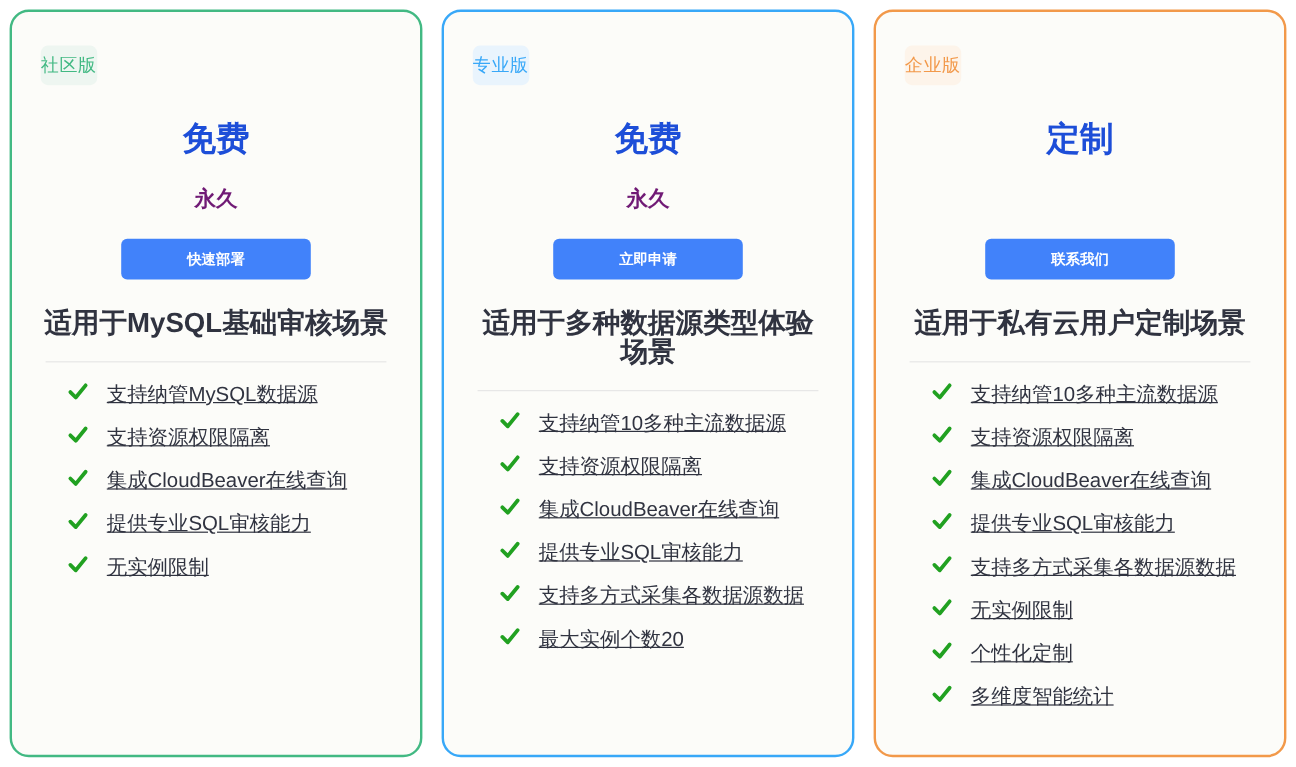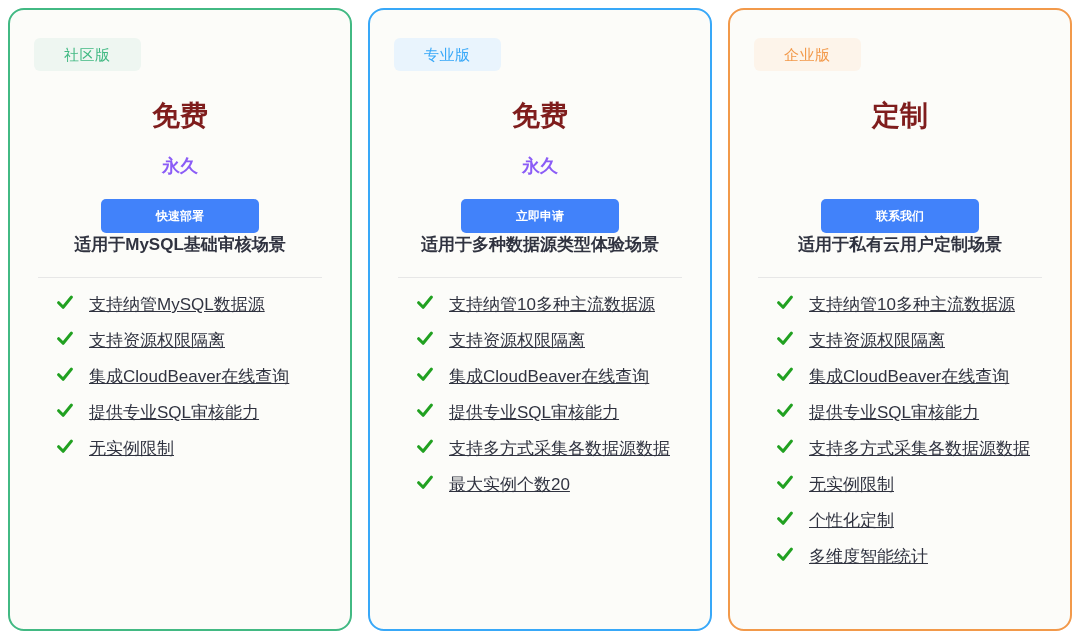--- a/index.html
+++ b/index.html
@@ -36,60 +36,61 @@
     display: flex;
     flex-direction: column;
   }
   .badge {
     align-self: flex-start;
     background: var(--badge-bg, #f2f2f2);
     color: var(--accent, #333);
     font-size: 15px;
     font-weight: 500;
     line-height: 1;
-    padding: 9px 30px;
+    padding: 9px 0;
     border-radius: 6px;
     letter-spacing: 0.5px;
   }
   .title {
     margin-top: 26px;
     text-align: center;
     font-size: 28px;
     font-weight: 700;
     line-height: 38px;
-    color: #7f1d1d;
+    color: #1d4ed8;
   }
   .subtitle {
     margin-top: 18px;
     min-height: 26px;
     text-align: center;
     font-size: 18px;
     font-weight: 600;
     line-height: 26px;
-    color: #8b5cf6;
+    color: #701a75;
   }
   .cta {
     margin: 20px auto 0 auto;
     display: block;
     width: 158px;
     height: 34px;
     background: var(--button-bg);
     color: var(--button-text);
     font-family: inherit;
     font-size: 12px;
     font-weight: 600;
     border: none;
     border-radius: 5px;
     cursor: pointer;
     line-height: 34px;
     text-align: center;
   }
   .desc {
-    text-align: center;
-    font-size: 17px;
+    margin-top: 24px;
+    text-align: center;
+    font-size: 23px;
     font-weight: 600;
     line-height: 24px;
     color: #303340;
   }
   .divider {
     margin: 20px 4px 0 4px;
     border-top: 1px solid var(--divider);
     height: 0;
   }
   .features {

